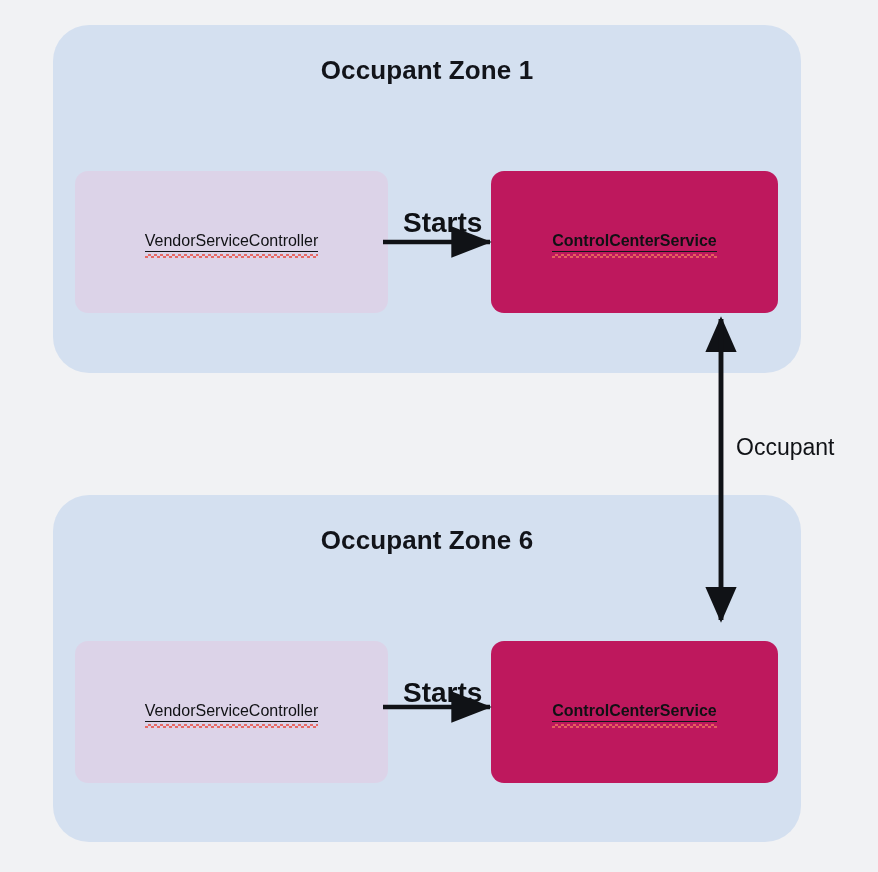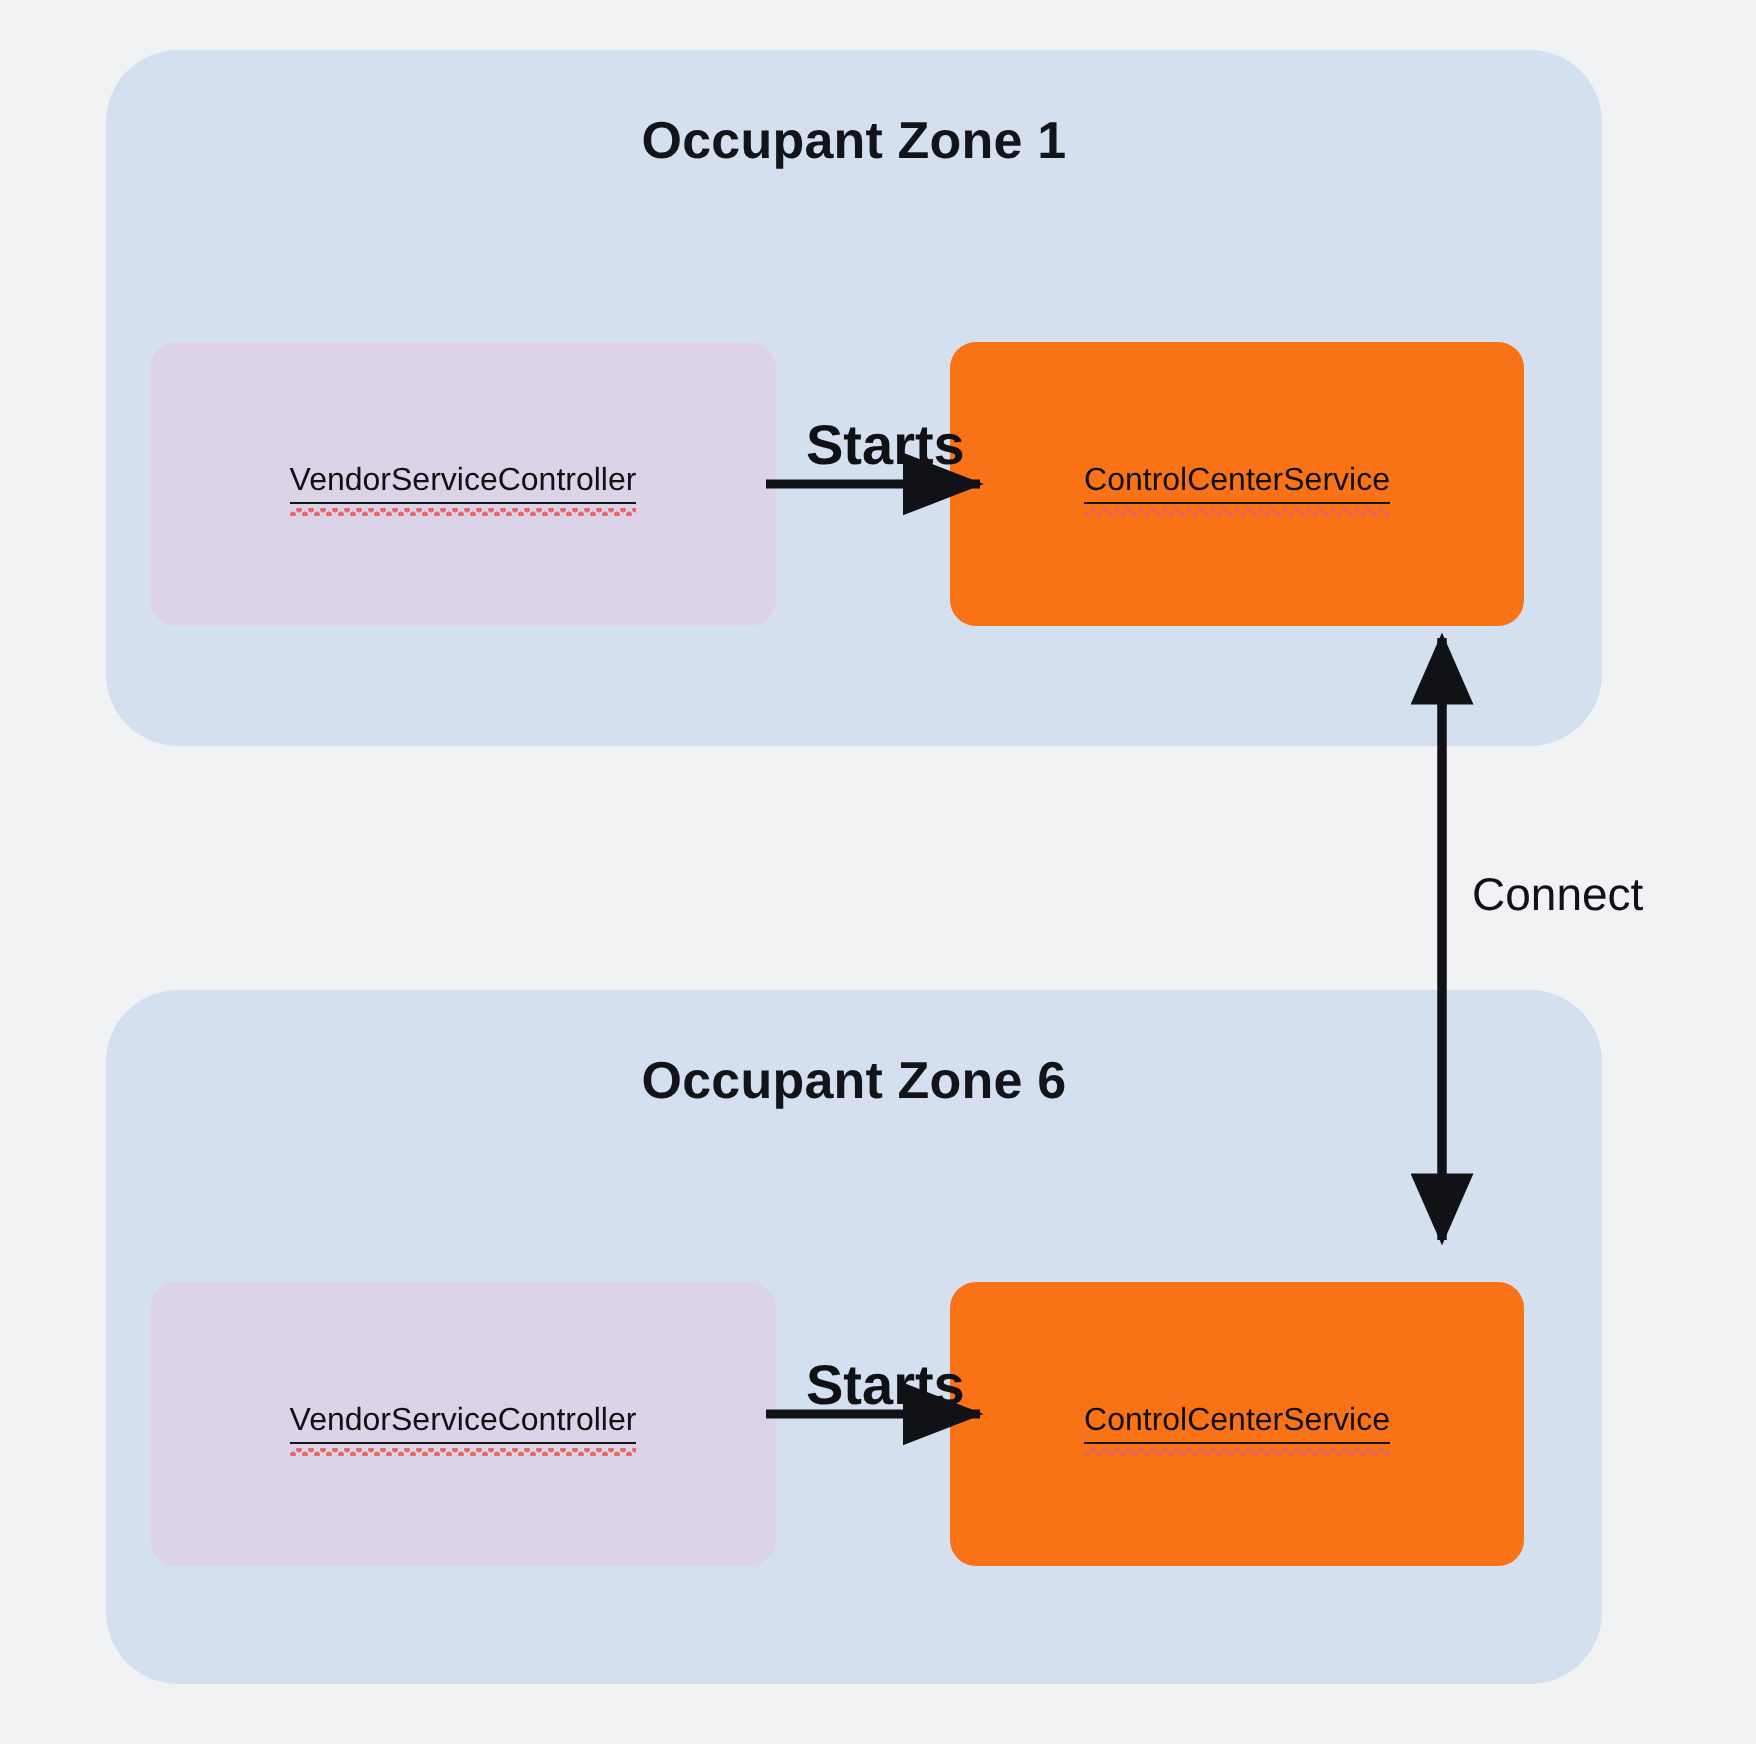--- a/index.html
+++ b/index.html
@@ -65,25 +65,26 @@
     justify-content: center;
   }
   .node-vendor {
     left: 22px;
     top: 146px;
     width: 313px;
     height: 142px;
     background: #dcd3e8;
   }
   .node-control {
-    left: 422px;
+    left: 438px;
     top: 146px;
     width: 287px;
     height: 142px;
-    background: #f97316;
+    background: #be185d;
+    font-weight: bold;
   }
   .node-label {
     font-size: 16px;
     color: #101114;
     line-height: 1.25;
     white-space: nowrap;
     position: relative;
     padding-bottom: 2px;
   }
   
@@ -183,15 +184,15 @@
     </defs>
 
     <line x1="383" y1="242" x2="490" y2="242" stroke="#101216" stroke-width="4.5" marker-end="url(#head-right)"></line>
 
     <line x1="383" y1="707" x2="490" y2="707" stroke="#101216" stroke-width="4.5" marker-end="url(#head-right)"></line>
 
     <line x1="721" y1="620" x2="721" y2="319" stroke="#101216" stroke-width="4.5" marker-end="url(#head-up)"></line>
     <line x1="721" y1="319" x2="721" y2="620" stroke="#101216" stroke-width="4.5" marker-end="url(#head-down)"></line>
   </svg>
 
-  <div id="connect-label">Connect</div>
+  <div id="connect-label">Occupant</div>
 
 </div>
 
 </body></html>

